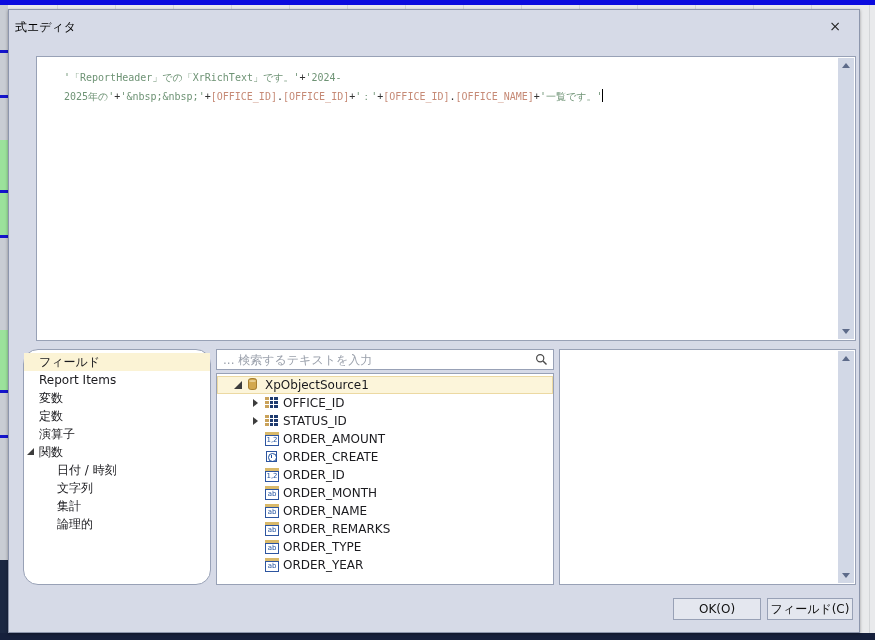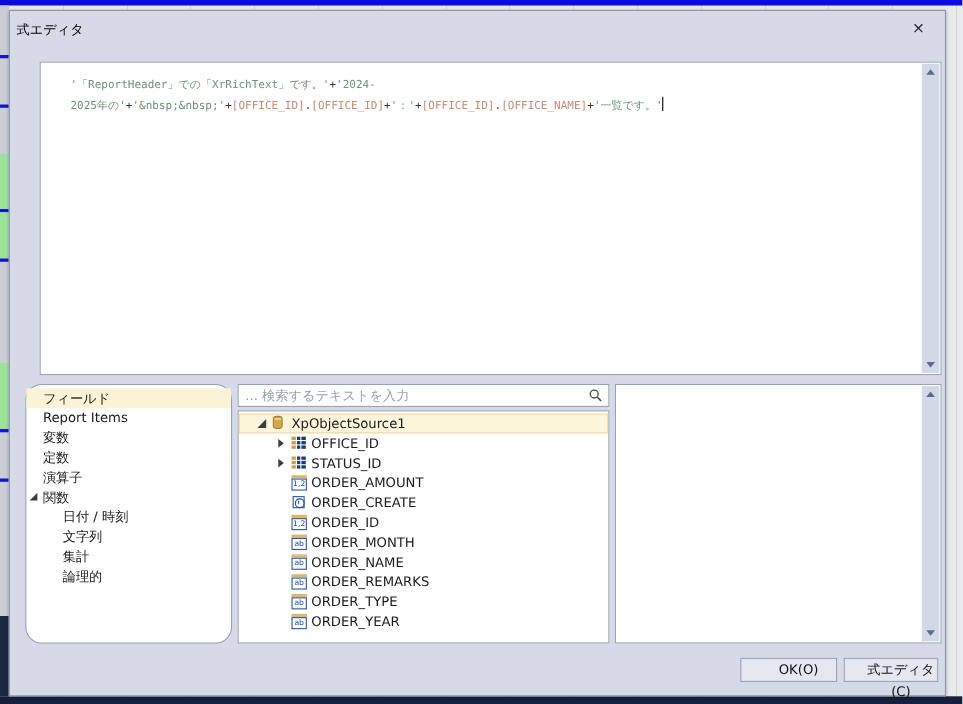--- a/index.html
+++ b/index.html
@@ -127,21 +127,21 @@
   }
   .icon-clock:after {
     content:""; position:absolute; left:4px; top:3px; width:1px; height:3px; background:#1e4f9e;
   }
 
   
   .btn {
     position:absolute; top:588px; height:22px;
     background:#e4e7ef; border:1px solid #98a1b6;
     font-family:"DejaVu Sans","Liberation Sans",sans-serif;
-    font-size:12px; color:#111; text-align:center; line-height:20px; cursor:default;padding-left:18px;
+    font-size:12px; color:#111; text-align:center; line-height:20px; cursor:default;
   }
   .btn-ok { left:664px; width:88px; }
   .btn-cancel { left:758px; width:86px; }
 </style>
 </head>
 <body>
 
 <div class="bg-top-blue"></div>
 <div class="bg-left-strip">
   <div class="seg" style="top:45px;height:3px;background:#1515cc;"></div>
@@ -342,14 +342,14 @@
       <div class="arrow up">
           <span class="tri-up"></span>
         </div>
       <div class="arrow down">
           <span class="tri-down"></span>
         </div>
     </div>
   </div>
 
   <div class="btn btn-ok">OK(O)</div>
-  <div class="btn btn-cancel">式エディタ(C)</div>
+  <div class="btn btn-cancel">フィールド(C)</div>
 </div>
 
 </body></html>

